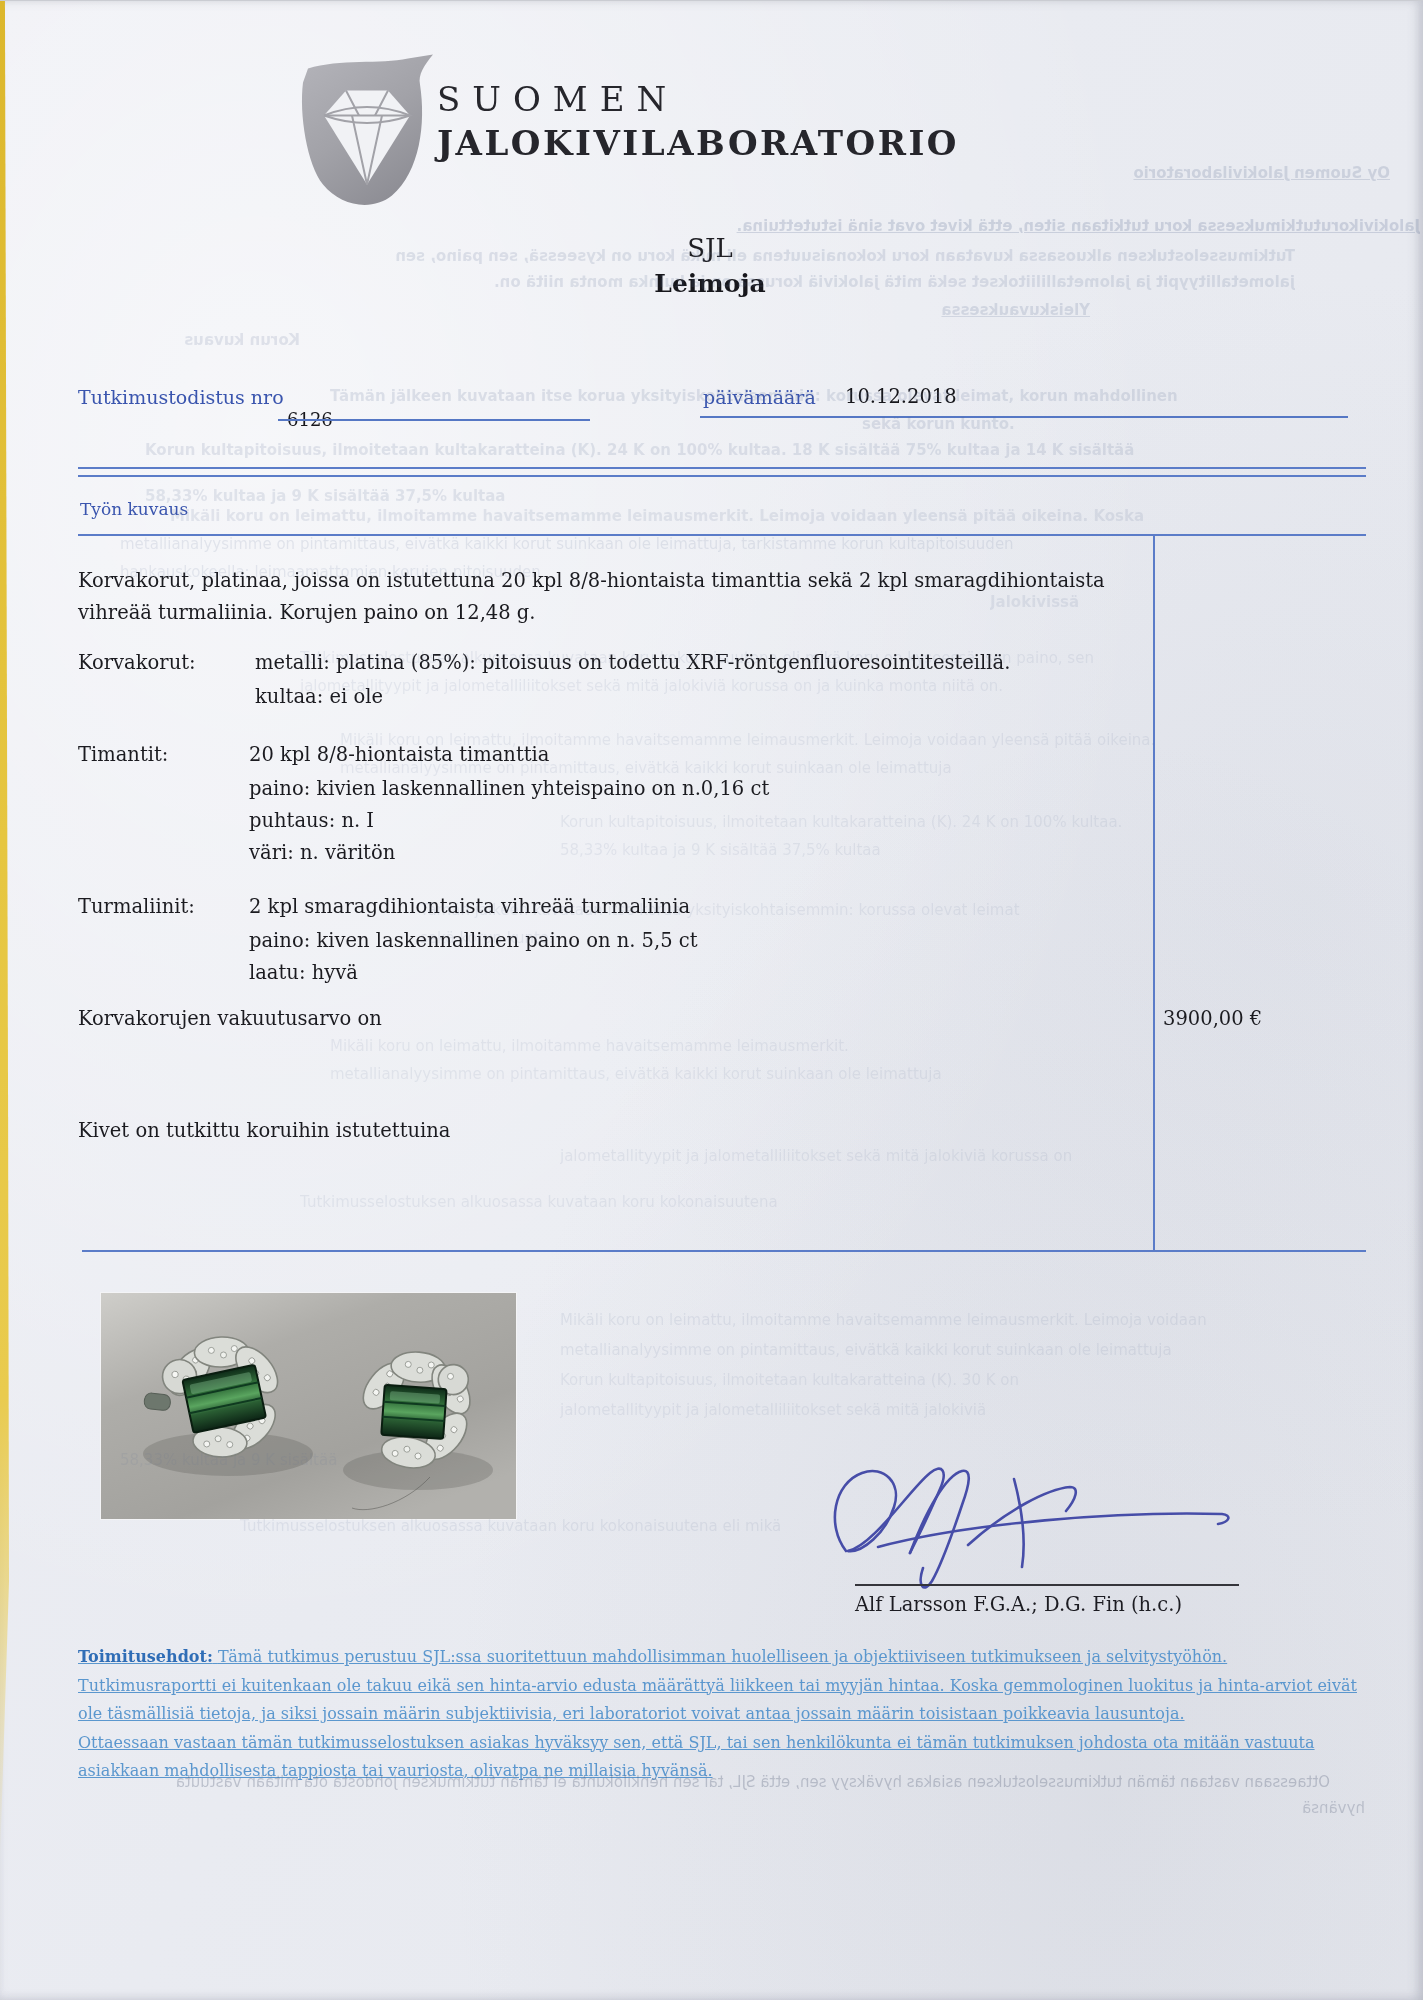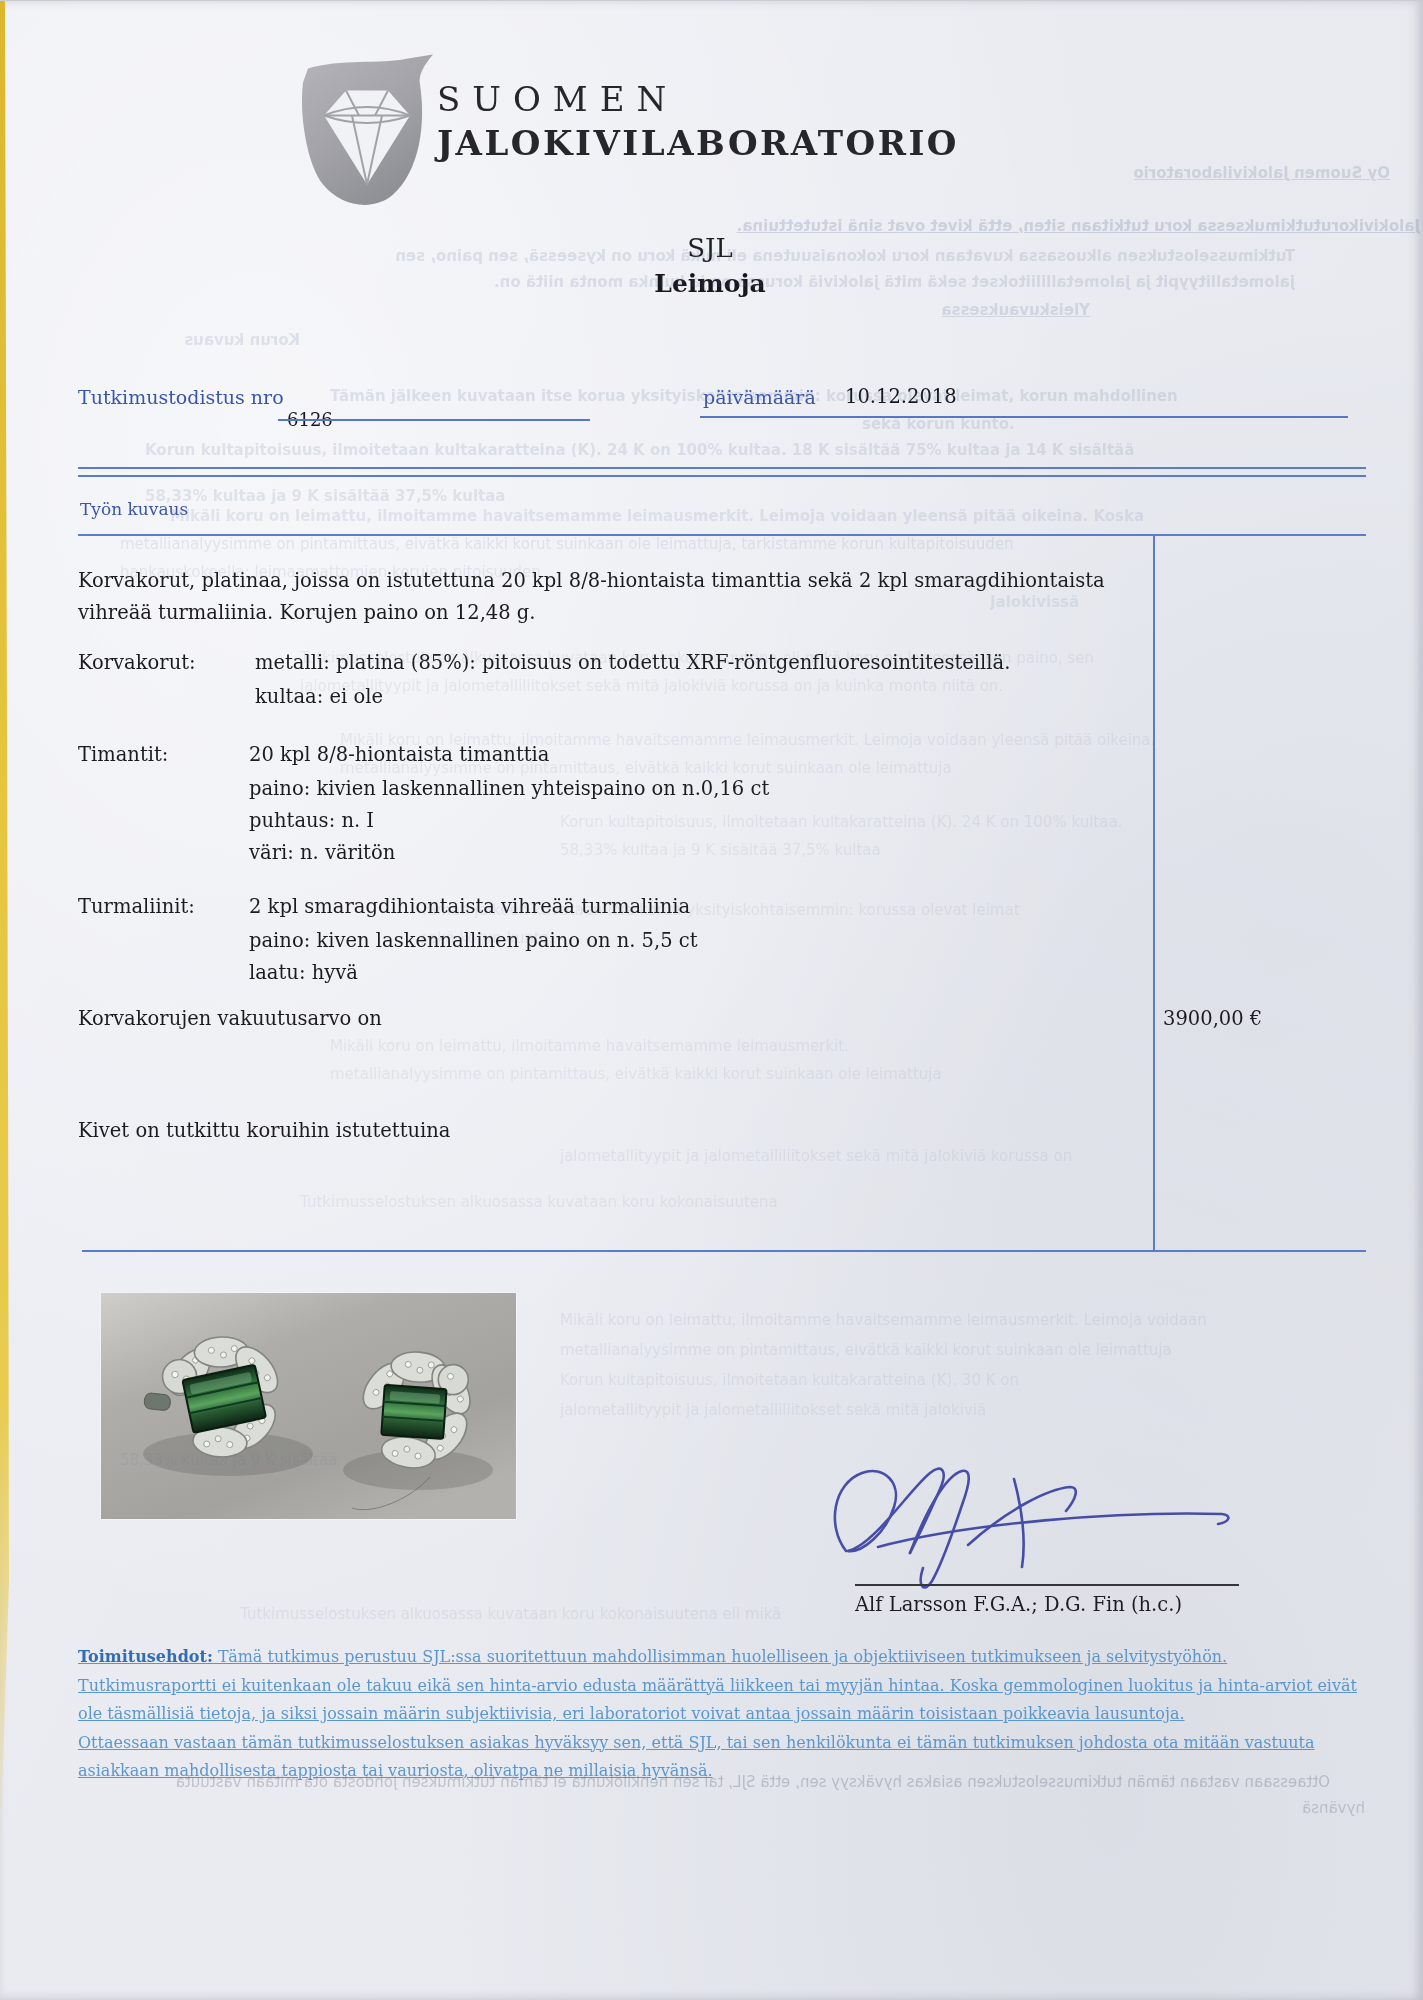--- a/index.html
+++ b/index.html
@@ -221,18 +221,18 @@
       <div class="bleed" style="left: 420px; top: 928px; width: 400px; opacity: 0.1;">sekä korun kunto.</div>
       <div class="bleed" style="left: 330px; top: 1036px; width: 800px; opacity: 0.1;">Mikäli koru on leimattu, ilmoitamme havaitsemamme leimausmerkit.</div>
       <div class="bleed" style="left: 330px; top: 1064px; width: 820px; opacity: 0.1;">metallianalyysimme on pintamittaus, eivätkä kaikki korut suinkaan ole leimattuja</div>
       <div class="bleed" style="left: 560px; top: 1146px; width: 700px; opacity: 0.1;">jalometallityypit ja jalometalliliitokset sekä mitä jalokiviä korussa on</div>
       <div class="bleed" style="left: 300px; top: 1192px; width: 700px; opacity: 0.1;">Tutkimusselostuksen alkuosassa kuvataan koru kokonaisuutena</div>
       <div class="bleed" style="left: 560px; top: 1310px; width: 840px; opacity: 0.11;">Mikäli koru on leimattu, ilmoitamme havaitsemamme leimausmerkit. Leimoja voidaan</div>
       <div class="bleed" style="left: 560px; top: 1340px; width: 840px; opacity: 0.11;">metallianalyysimme on pintamittaus, eivätkä kaikki korut suinkaan ole leimattuja</div>
       <div class="bleed" style="left: 560px; top: 1370px; width: 760px; opacity: 0.1;">Korun kultapitoisuus, ilmoitetaan kultakaratteina (K). 30 K on</div>
       <div class="bleed" style="left: 560px; top: 1400px; width: 700px; opacity: 0.1;">jalometallityypit ja jalometalliliitokset sekä mitä jalokiviä</div>
       <div class="bleed" style="left: 120px; top: 1450px; width: 380px; opacity: 0.1;">58,33% kultaa ja 9 K sisältää</div>
-      <div class="bleed" style="left: 240px; top: 1604px; width: 860px; opacity: 0.11;">Tutkimusselostuksen alkuosassa kuvataan koru kokonaisuutena eli mikä</div>
+      <div class="bleed" style="left: 240px; top: 1516px; width: 860px; opacity: 0.11;">Tutkimusselostuksen alkuosassa kuvataan koru kokonaisuutena eli mikä</div>
       <div class="bleed m" style="left: 140px; top: 1772px; width: 1190px; opacity: 0.28; color: rgb(74, 85, 112);">Ottaessaan vastaan tämän tutkimusselostuksen asiakas hyväksyy sen, että SJL, tai sen henkilökunta ei tämän tutkimuksen johdosta ota mitään vastuuta</div>
       <div class="bleed m" style="left: 1255px; top: 1798px; width: 110px; opacity: 0.25; color: rgb(74, 85, 112);">hyvänsä</div>
     </div>
 
 </div>
 
 </body></html>

